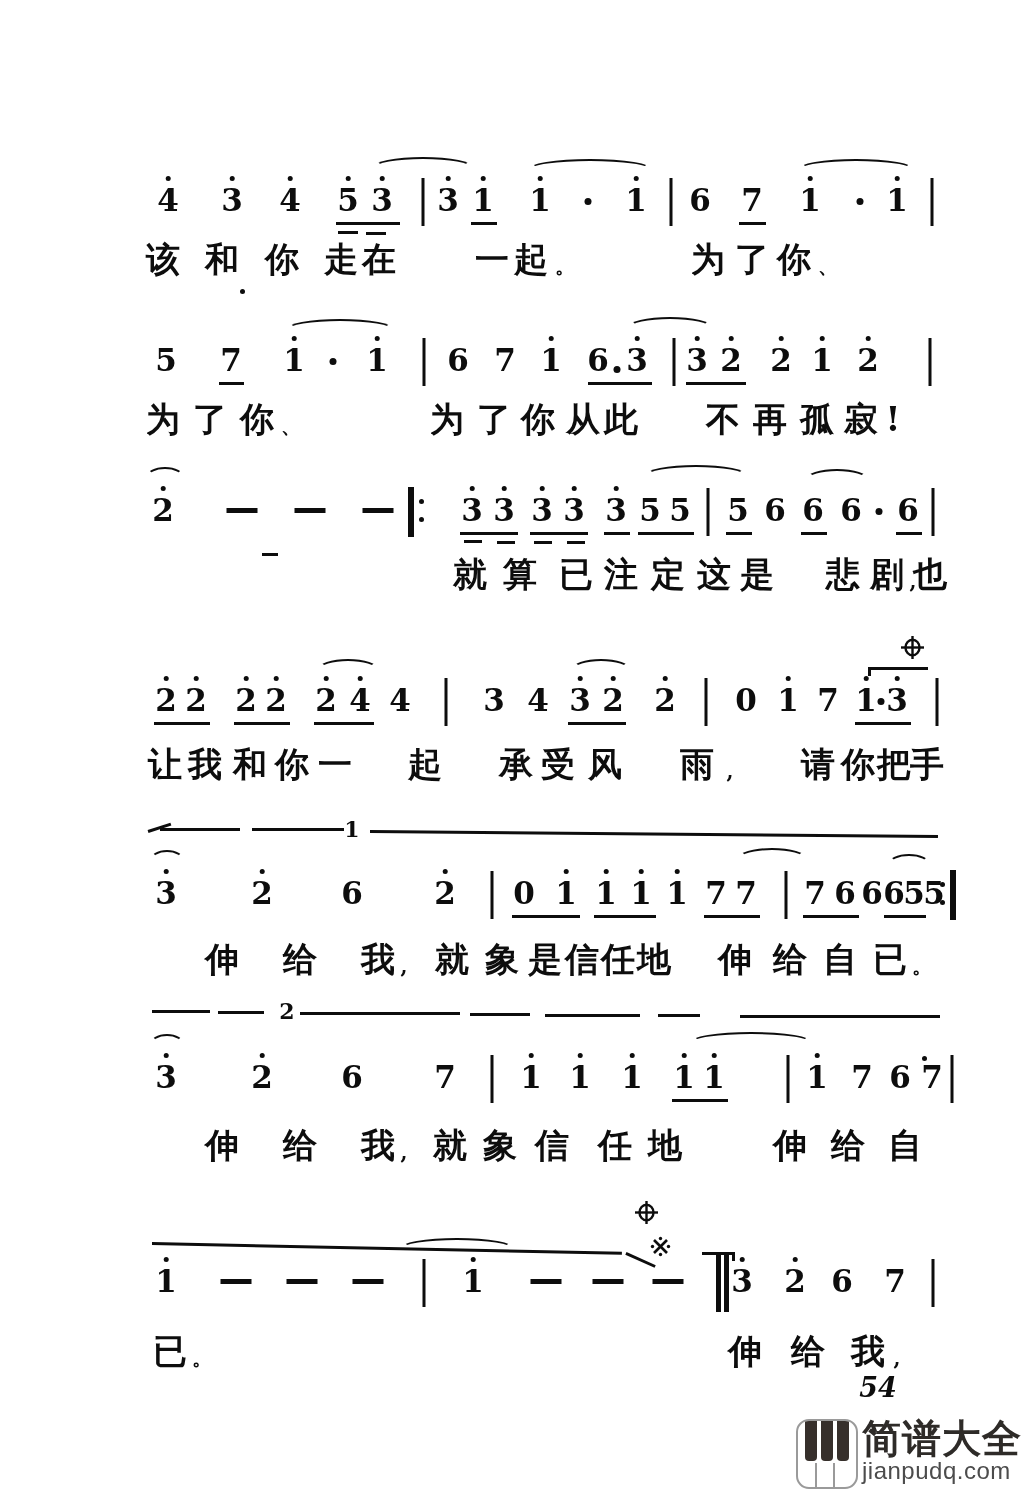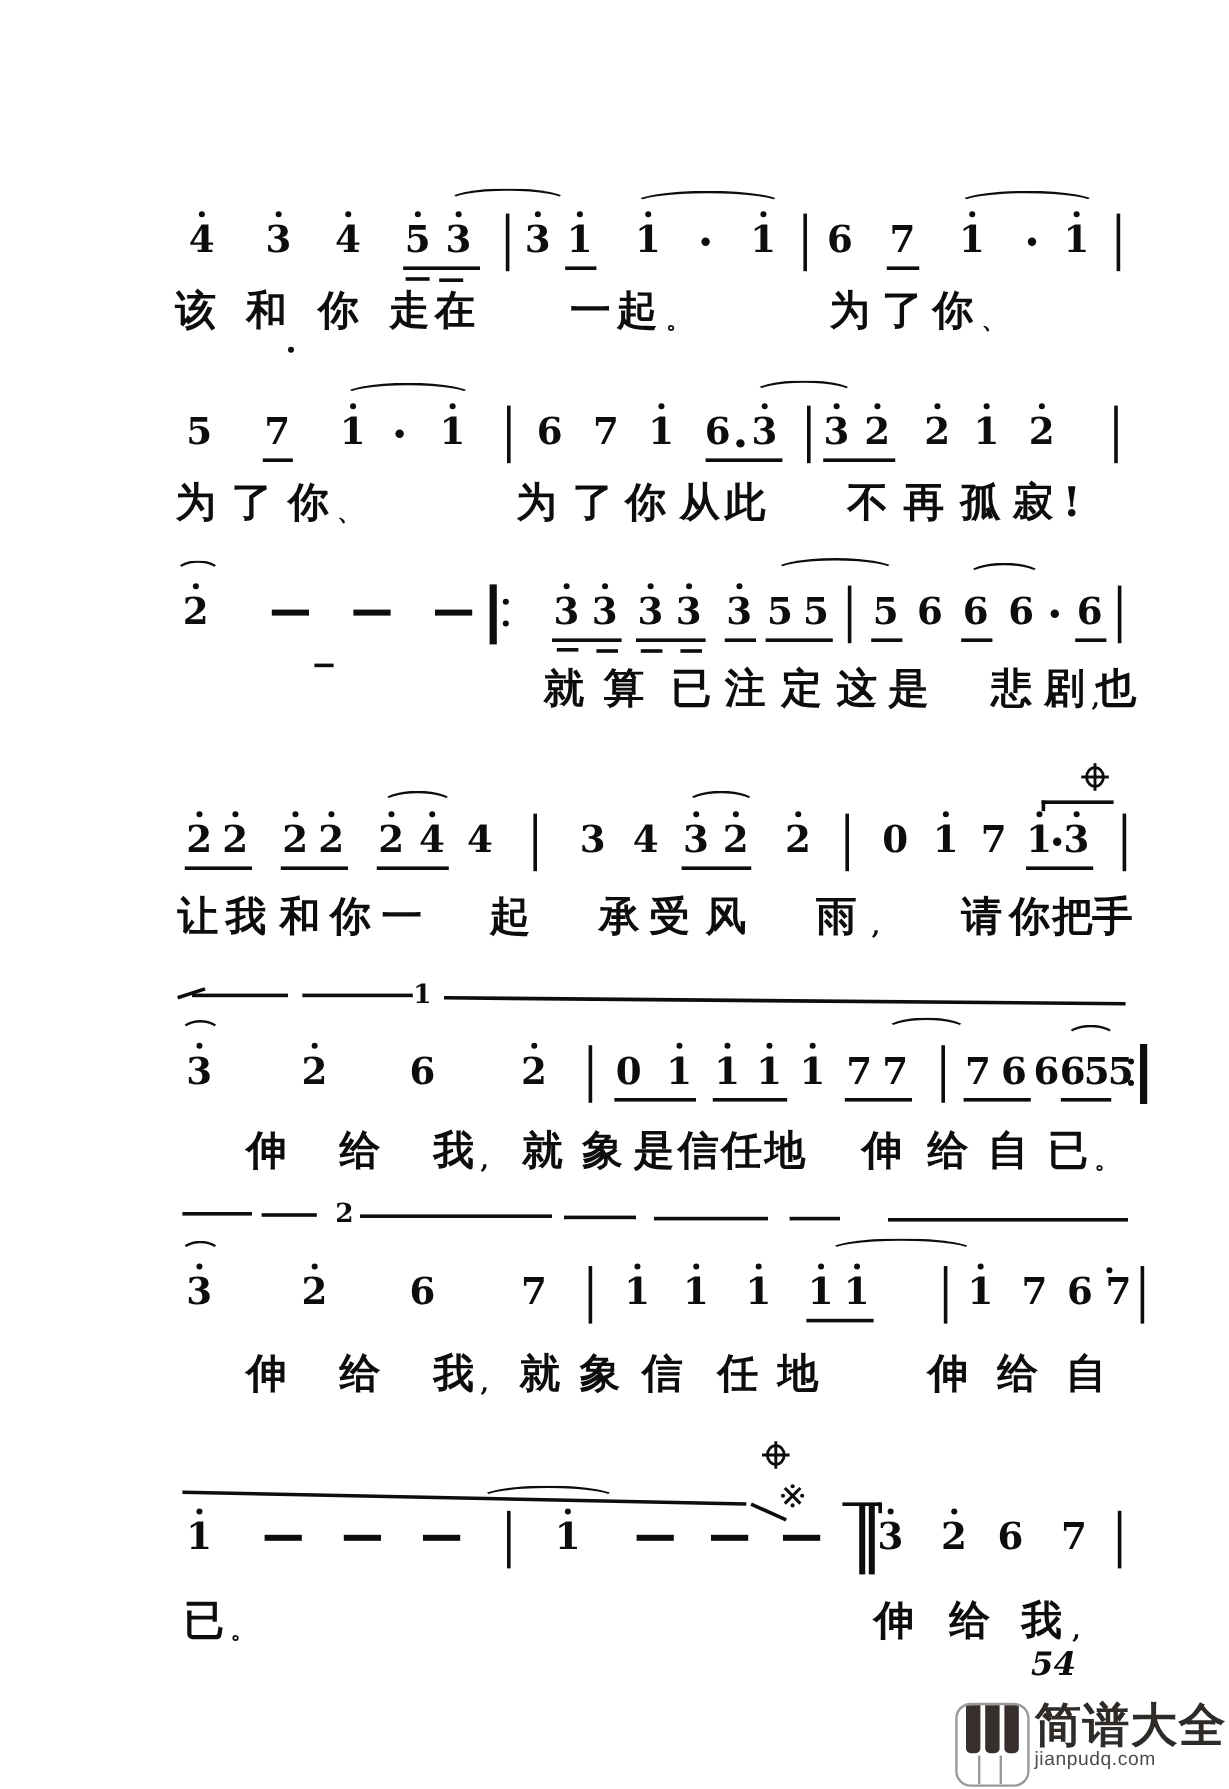--- a/index.html
+++ b/index.html
@@ -27,21 +27,21 @@
            font-style:italic;font-weight:bold;font-size:27px;color:#0d0d0d;}
   
   .wm{position:absolute;left:796px;top:1419px;display:flex;align-items:flex-start;}
   .wm-icon{position:relative;width:58px;height:66px;border:2.5px solid #9a9a9a;border-radius:13px;
            background:#fff;overflow:hidden;flex:none;}
   .wm-key{position:absolute;top:-2px;width:12px;height:42px;background:#362f2b;border-radius:0 0 4px 4px;}
   .wm-sep{position:absolute;top:42px;bottom:0;width:1.6px;background:#9a9a9a;}
   .wm-texts{margin-left:4px;}
   .wm-title{font-family:"Liberation Sans","DejaVu Sans",sans-serif;font-weight:bold;
             font-size:39px;line-height:1.0;color:#2e2b28;letter-spacing:1px;white-space:nowrap;}
-  .wm-domain{font-family:"Liberation Sans","DejaVu Sans",sans-serif;font-size:16px;line-height:1.0;
+  .wm-domain{font-family:"Liberation Sans","DejaVu Sans",sans-serif;font-size:24px;line-height:1.0;
              color:#4c4c4c;margin-top:1px;letter-spacing:0.5px;}
   svg{display:block;}
 </style>
 </head>
 <body>
 
 <div id="page">
   <div>
       <div class="note" style="left: 168px; top: 185px;">4<div class="oct"></div></div>
       <div class="note" style="left: 232px; top: 185px;">3<div class="oct"></div></div>

